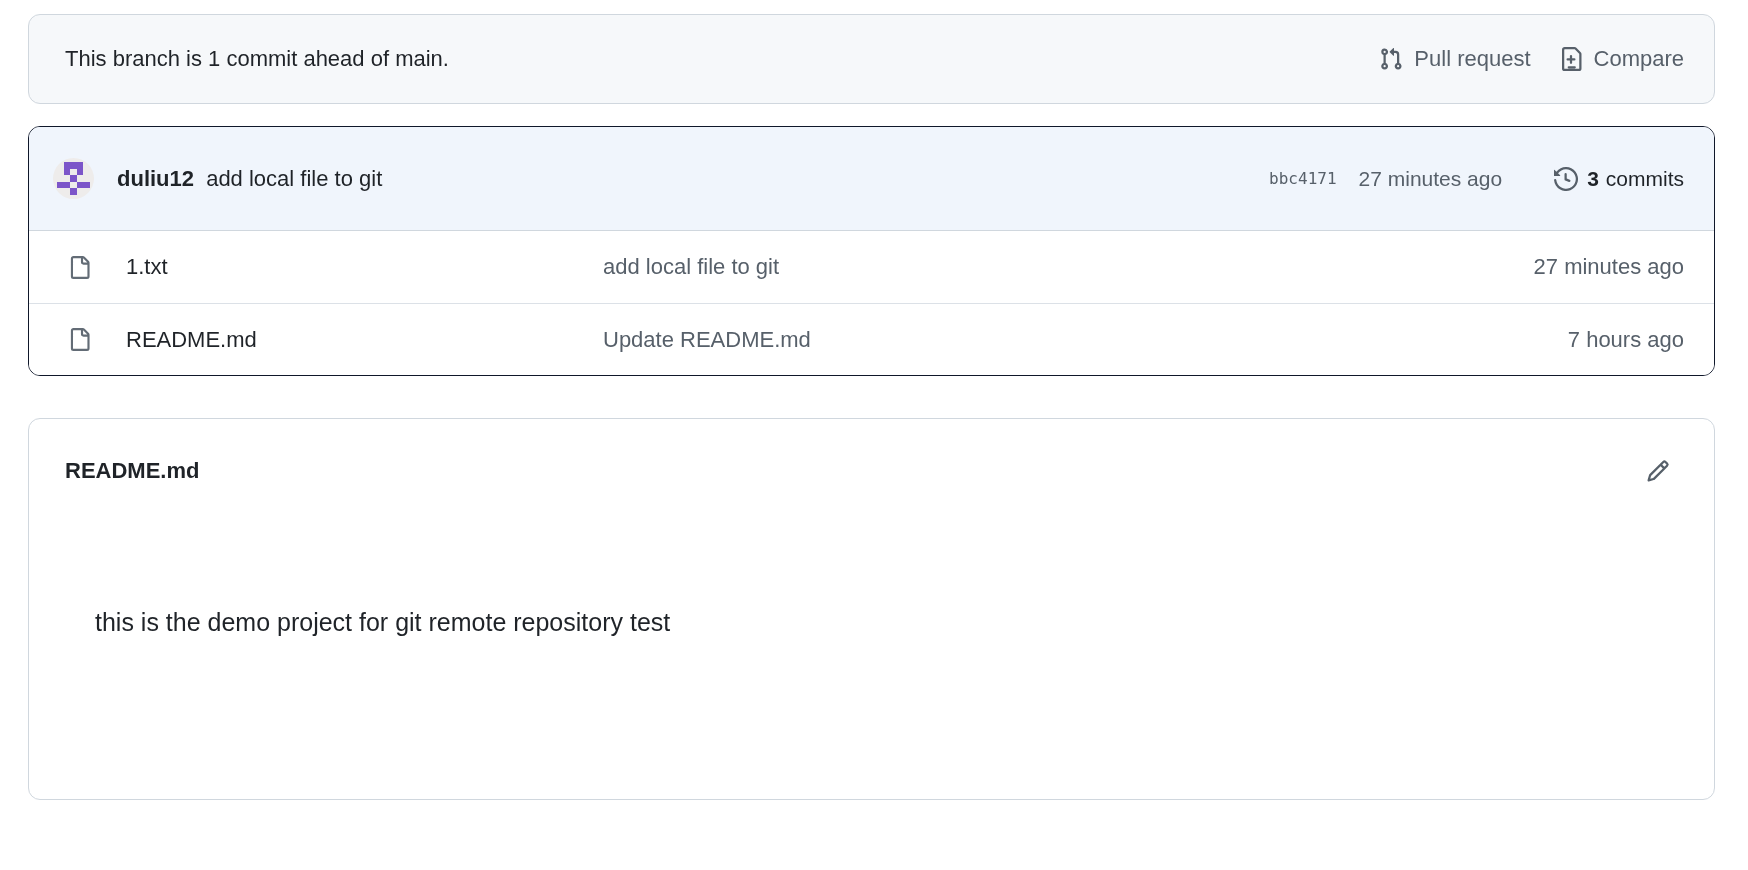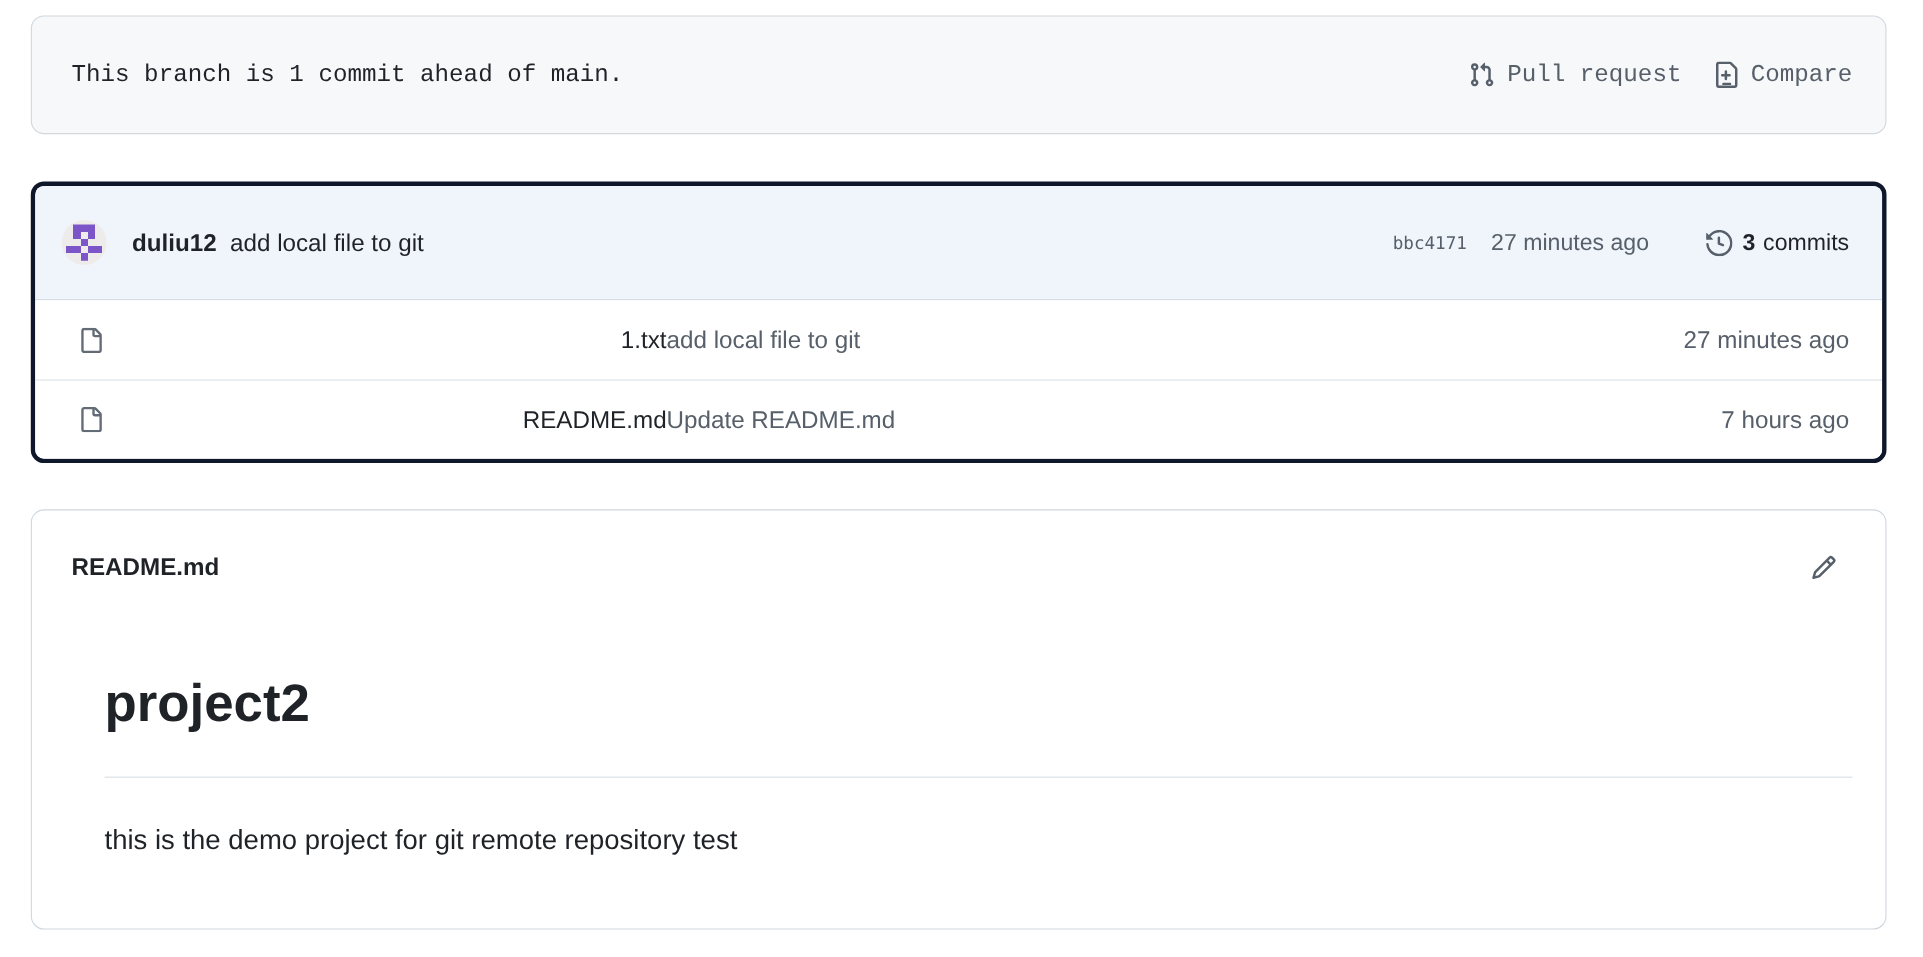--- a/index.html
+++ b/index.html
@@ -9,43 +9,42 @@
     font-family: "Liberation Sans", sans-serif;
     color: #1f2328;
     overflow: hidden;
     -webkit-font-smoothing: antialiased;
   }
   .wrap { margin: 14px 33px 0 28px; }
   .clickable { cursor: pointer; }
 
   
   .banner {
-    height: 108px;
+    height: 90px;
     background: #f6f8fa;
     border: 1px solid #d0d7de;
     border-radius: 12px;
     display: flex;
     align-items: center;
     justify-content: space-between;
     padding: 0 30px 0 36px;
     box-sizing: border-box;
-    font-family: Liberation Mono, monospace;
   }
   .banner-text { font-size: 22px; color: #1f2328; }
   .banner-actions { display: flex; align-items: center; gap: 28px; }
   .banner-action {
     display: flex; align-items: center; gap: 11px;
     color: #57606a; font-size: 22px;
   }
   .banner-action svg { display: block; fill: #57606a; }
 
   
   .commit-card {
-    margin-top: 43px;
-    border: 4px solid #0f172a;
+    margin-top: 22px;
+    border: 1px solid #0f172a;
     border-radius: 12px;
     overflow: hidden;
   }
   .commit-header {
     height: 104px;
     background: #f0f5fc;
     border-bottom: 1px solid #d0d7de;
     display: flex;
     align-items: center;
     padding: 0 30px 0 24px;
@@ -76,21 +75,21 @@
 
   
   .file-row {
     display: flex; align-items: center;
     height: 72px;
     background: #ffffff;
     padding: 0 30px 0 39px;
     box-sizing: border-box;
   }
   .file-row + .file-row { border-top: 1px solid #dce1e7; }
-  .file-name-cell { display: flex; align-items: center; width: 535px; flex: none; justify-content: space-between; }
+  .file-name-cell { display: flex; align-items: center; width: 535px; flex: none; }
   .file-name-cell svg { fill: #636c76; flex: none; display: block; }
   .file-name { font-size: 22px; color: #1f2328; margin-left: 35px; }
   .file-message { font-size: 22px; color: #57606a; flex: 1 1 auto; text-align: left; }
   .file-time { font-size: 22px; color: #57606a; margin-left: auto; white-space: nowrap; }
 
   
   .readme-card {
     margin-top: 42px;
     border: 1px solid #d0d7de;
     border-radius: 12px;
@@ -214,18 +213,17 @@
       <span class="readme-title">README.md</span>
       <span class="readme-edit clickable">
         <span>
           <svg width="24" height="24" viewBox="0 0 16 16">
               <path d="M11.013 1.427a1.75 1.75 0 0 1 2.474 0l1.086 1.086a1.75 1.75 0 0 1 0 2.474l-8.61 8.61c-.21.21-.47.364-.756.445l-3.251.93a.75.75 0 0 1-.927-.928l.929-3.25c.081-.286.235-.547.445-.758l8.61-8.61Zm.176 4.823L9.75 4.81l-6.286 6.287a.253.253 0 0 0-.064.108l-.558 1.953 1.953-.558a.253.253 0 0 0 .108-.064Zm1.238-3.763a.25.25 0 0 0-.354 0L10.811 3.75l1.439 1.44 1.263-1.263a.25.25 0 0 0 0-.354Z"></path>
             </svg>
         </span>
       </span>
     </div>
     <div class="readme-content">
-      <h1 class="readme-h1">project2</h1>
       <p class="readme-body">this is the demo project for git remote repository test</p>
     </div>
   </div>
 
 </div>
 
 </body></html>

